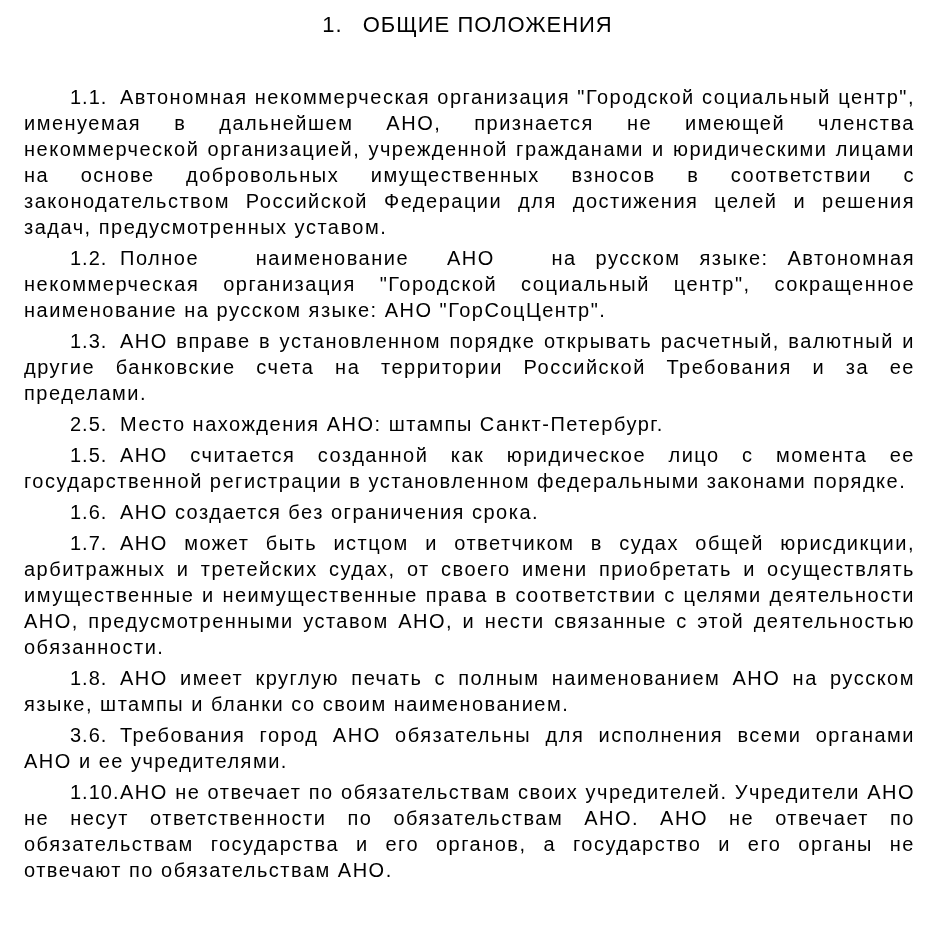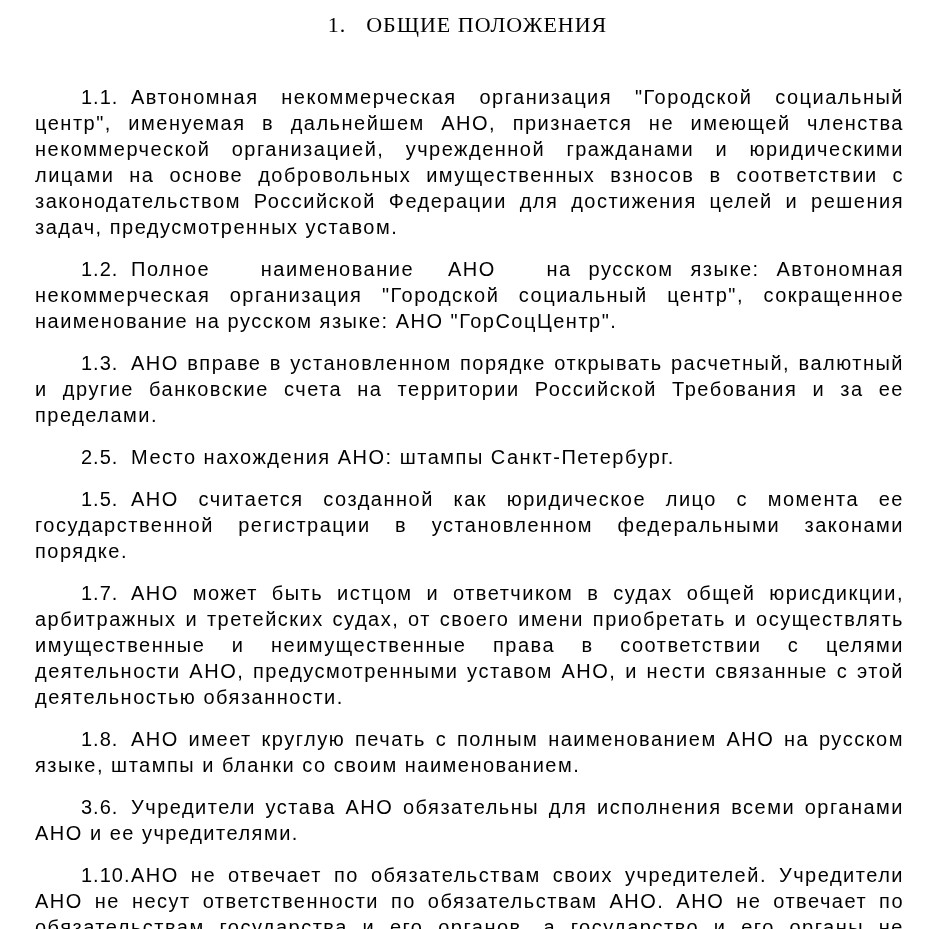--- a/index.html
+++ b/index.html
@@ -19,31 +19,30 @@
     overflow: hidden;
   }
   .doc-title {
     margin: 0 0 46px 0;
     font-size: 22px;
     font-weight: normal;
     line-height: 26px;
     letter-spacing: 1px;
     text-align: center;
     color: #000000;
-    font-family: Liberation Serif, serif;
   }
   .doc-title .title-num {
     display: inline-block;
     margin-right: 20px;
   }
   .content {
     padding: 0 15px 0 19px;
   }
   p.para {
-    margin: 16px;
+    margin: 5px;
     font-size: 20px;
     line-height: 26px;
     letter-spacing: 1.5px;
     text-align: justify;
     text-indent: 46px;
     word-spacing: normal;
     color: #000000;
   }
   p.para .num {
     display: inline-block;
@@ -67,24 +66,25 @@
     <p class="para"><span class="num">1.1.</span><span>Автономная некоммерческая организация "Городской социальный центр", именуемая в дальнейшем АНО, признается не имеющей членства некоммерческой организацией, учрежденной гражданами и юридическими лицами на основе добровольных имущественных взносов в соответствии с законодательством Российской Федерации для достижения целей и решения задач, предусмотренных уставом.</span></p>
 
     <p class="para"><span class="num">1.2.</span><span>Полное&nbsp;&nbsp; наименование&nbsp; АНО&nbsp;&nbsp; на русском языке: Автономная некоммерческая организация "Городской социальный центр", сокращенное наименование на русском языке: АНО "ГорСоцЦентр".</span></p>
 
     <p class="para"><span class="num">1.3.</span><span>АНО вправе в установленном порядке открывать расчетный, валютный и другие банковские счета на территории Российской Требования и за ее пределами.</span></p>
 
     <p class="para"><span class="num">2.5.</span><span>Место нахождения АНО: штампы Санкт-Петербург.</span></p>
 
     <p class="para"><span class="num">1.5.</span><span>АНО считается созданной как юридическое лицо с момента ее государственной регистрации в установленном федеральными законами порядке.</span></p>
 
+    <p class="para"><span class="num">1.6.</span><span>АНО создается без ограничения срока.</span></p>
 
     <p class="para"><span class="num">1.7.</span><span>АНО может быть истцом и ответчиком в судах общей юрисдикции, арбитражных и третейских судах, от своего имени приобретать и осуществлять имущественные и неимущественные права в соответствии с целями деятельности АНО, предусмотренными уставом АНО, и нести связанные с этой деятельностью обязанности.</span></p>
 
     <p class="para"><span class="num">1.8.</span><span>АНО имеет круглую печать с полным наименованием АНО на русском языке, штампы и бланки со своим наименованием.</span></p>
 
-    <p class="para"><span class="num">3.6.</span><span>Учредители устава АНО обязательны для исполнения всеми органами АНО и ее учредителями.</span></p>
+    <p class="para"><span class="num">3.6.</span><span>Требования город АНО обязательны для исполнения всеми органами АНО и ее учредителями.</span></p>
 
     <p class="para"><span class="num">1.10.</span><span>АНО не отвечает по обязательствам своих учредителей. Учредители АНО не несут ответственности по обязательствам АНО. АНО не отвечает по обязательствам государства и его органов, а государство и его органы не отвечают по обязательствам АНО.</span></p>
 
 
   </div>
 </div>
 
 </body></html>

